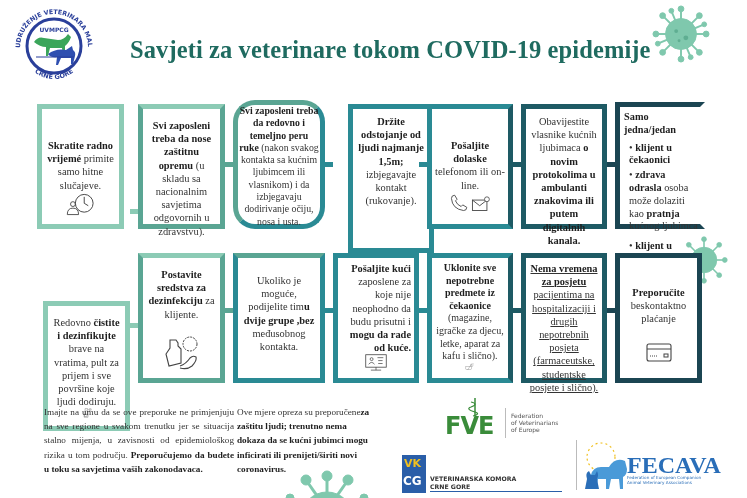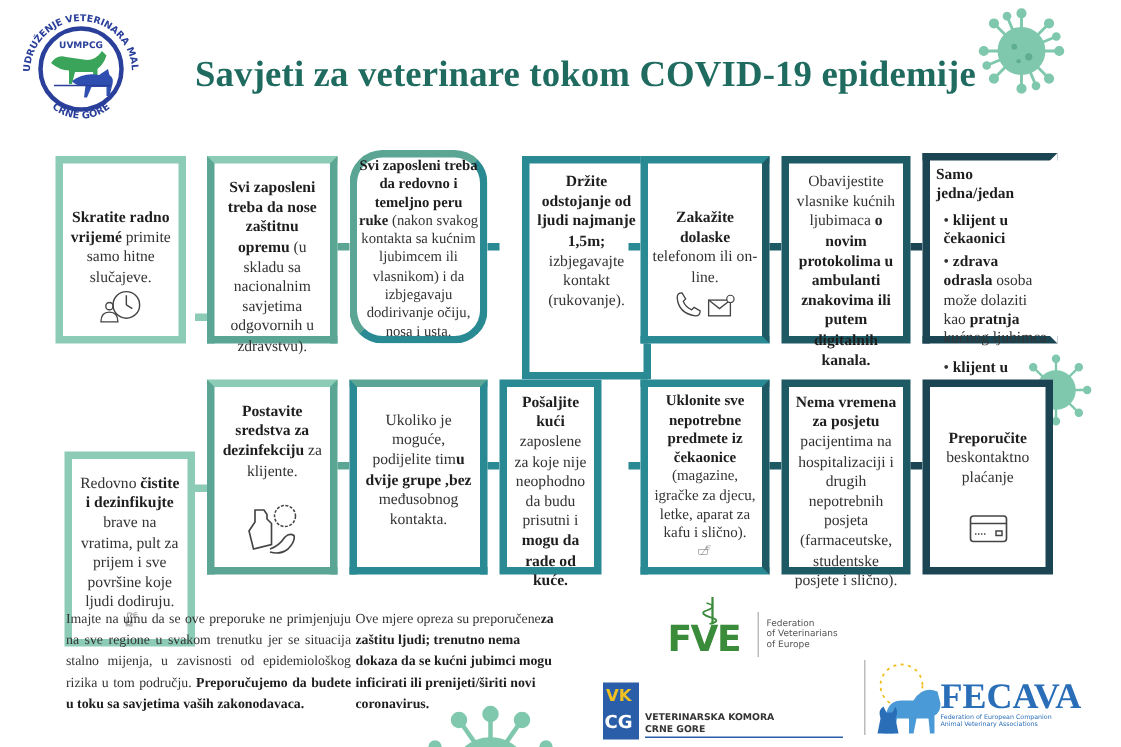--- a/index.html
+++ b/index.html
@@ -178,21 +178,21 @@
       <path d="M26 14 q5-6 10 0" fill="none" stroke="#444"></path>
     <circle cx="20" cy="20" r="3" fill="none" stroke="#444"></circle>
       <path d="M15 28 q5-6 10 0" fill="none" stroke="#444"></path>
     <line x1="15" y1="9" x2="24" y2="9" stroke="#444"></line>
       <path d="M22 7 l2 2 -2 2" fill="none" stroke="#444"></path>
   </svg>
 </div>
 <div class="connector" style="left:419px; top:162px; width:8px; background:#2a8a94;"></div>
 
 <div class="card" style="left:427px; top:104px; width:86px; height:125px; border-color:#2a8a94; border-right-color:#1e5a64; padding-top:30px;">
-  <div class="txt"><b>Zakažite dolaske</b><span> telefonom ili on-line.</span></div>
+  <div class="txt"><b>Pošaljite dolaske</b><span> telefonom ili on-line.</span></div>
   <svg class="ico" style="width:54px;" viewBox="0 0 54 30">
     <path d="M4 8 q0-4 4-4 l3 5 -2 2 q2 5 7 7 l2-2 5 3 q0 4-4 4 q-14-2-15-15z" fill="none" stroke="#444" stroke-width="1.1"></path>
     <rect x="30" y="10" width="18" height="13" fill="none" stroke="#444" stroke-width="1.1"></rect>
     <path d="M30 10 l9 7 9-7" fill="none" stroke="#444" stroke-width="1.1"></path>
     <circle cx="48" cy="9" r="3" fill="#fff" stroke="#444"></circle>
   </svg>
 </div>
 <div class="connector" style="left:513px; top:162px; width:8px; background:#1e5a64;"></div>
 
 <div class="card" style="left:521px; top:104px; width:86px; height:125px; border-color:#1e5a64; padding-top:6px;">
@@ -237,21 +237,21 @@
     <path d="M18 32 q6-2 10-8 q3-3 6-1 q1 4-4 9 q-5 4-12 2" fill="none" stroke="#444" stroke-width="1.1"></path>
   </svg>
 </div>
 <div class="connector" style="left:225px; top:308px; width:8px; background:#5aa593;"></div>
 
 <div class="card" style="left:233px; top:253px; width:92px; height:130px; border-color:#2a8a94; border-top-color:#5aa593; padding-top:16px;">
   <div class="txt"><span>Ukoliko je moguće, podijelite tim</span><b>u dvije grupe ,bez</b><span> međusobnog kontakta.</span></div>
 </div>
 <div class="connector" style="left:325px; top:308px; width:8px; background:#2a8a94;"></div>
 
-<div class="card" style="left:333px; top:253px; width:68px; height:130px; border-color:#2a8a94; padding-top:4px;">
+<div class="card" style="left:333px; top:253px; width:86px; height:130px; border-color:#2a8a94; padding-top:4px;text-align:right;">
   <div class="txt"><b>Pošaljite kući</b><span> zaposlene za koje nije neophodno da budu prisutni i </span><b>mogu da rade od kuće.</b></div>
   <svg class="ico" style="height:24px; margin-bottom:2px;" viewBox="0 0 40 24">
     <rect x="6" y="1" width="28" height="17" fill="none" stroke="#444" stroke-width="1.1"></rect>
     <line x1="20" y1="18" x2="20" y2="22" stroke="#444"></line>
       <line x1="13" y1="22" x2="27" y2="22" stroke="#444"></line>
     <circle cx="14" cy="7" r="2" fill="none" stroke="#444"></circle>
       <path d="M10 14 q4-5 8 0" fill="none" stroke="#444"></path>
     <line x1="22" y1="5" x2="30" y2="5" stroke="#444"></line>
       <line x1="23" y1="9" x2="29" y2="9" stroke="#444"></line>
       <line x1="23" y1="13" x2="29" y2="13" stroke="#444"></line>
@@ -262,21 +262,21 @@
 <div class="card" style="left:427px; top:253px; width:86px; height:130px; border-color:#2a8a94; border-right-color:#1e5a64; padding-top:4px;">
   <div class="txt" style="font-size:10px; line-height:12.6px;"><b>Uklonite sve nepotrebne predmete iz čekaonice</b><span> (magazine, igračke za djecu, letke, aparat za kafu i slično).</span></div>
   <svg class="ico" viewBox="0 0 40 30">
     <rect x="3" y="14" width="24" height="13" fill="none" stroke="#444" stroke-width="1.1"></rect>
     <line x1="10" y1="29" x2="26" y2="5" stroke="#444" stroke-width="1.1"></line>
     <path d="M22 6 q6-4 14-2 m-14 4 q6 0 12 2 m-12 1 q5 2 10 4" fill="none" stroke="#444"></path>
   </svg>
 </div>
 <div class="connector" style="left:513px; top:308px; width:8px; background:#1e5a64;"></div>
 
-<div class="card" style="left:521px; top:253px; width:86px; height:130px; border-color:#1e5a64; padding-top:4px;">
+<div class="card" style="left:521px; top:253px; width:86px; height:130px; border-color:#1e5a64; padding-top:4px;text-decoration:underline;">
   <div class="txt"><b>Nema vremena za posjetu</b><span> pacijentima na hospitalizaciji i drugih nepotrebnih posjeta (farmaceutske, studentske posjete i slično).</span></div>
 </div>
 <div class="connector" style="left:607px; top:308px; width:8px; background:#1b4552;"></div>
 
 <div class="card" style="left:615px; top:253px; width:87px; height:130px; border-color:#1b4552; padding-top:28px;">
   <div class="txt"><b>Preporučite</b><span> beskontaktno plaćanje</span></div>
   <svg class="ico" style="height:22px; margin-bottom:10px;" viewBox="0 0 40 22">
     <rect x="8" y="2" width="24" height="17" rx="2" fill="none" stroke="#444" stroke-width="1.1"></rect>
     <line x1="8" y1="7" x2="32" y2="7" stroke="#444"></line>
     <line x1="11" y1="14" x2="19" y2="14" stroke="#444" stroke-dasharray="1 1"></line>

